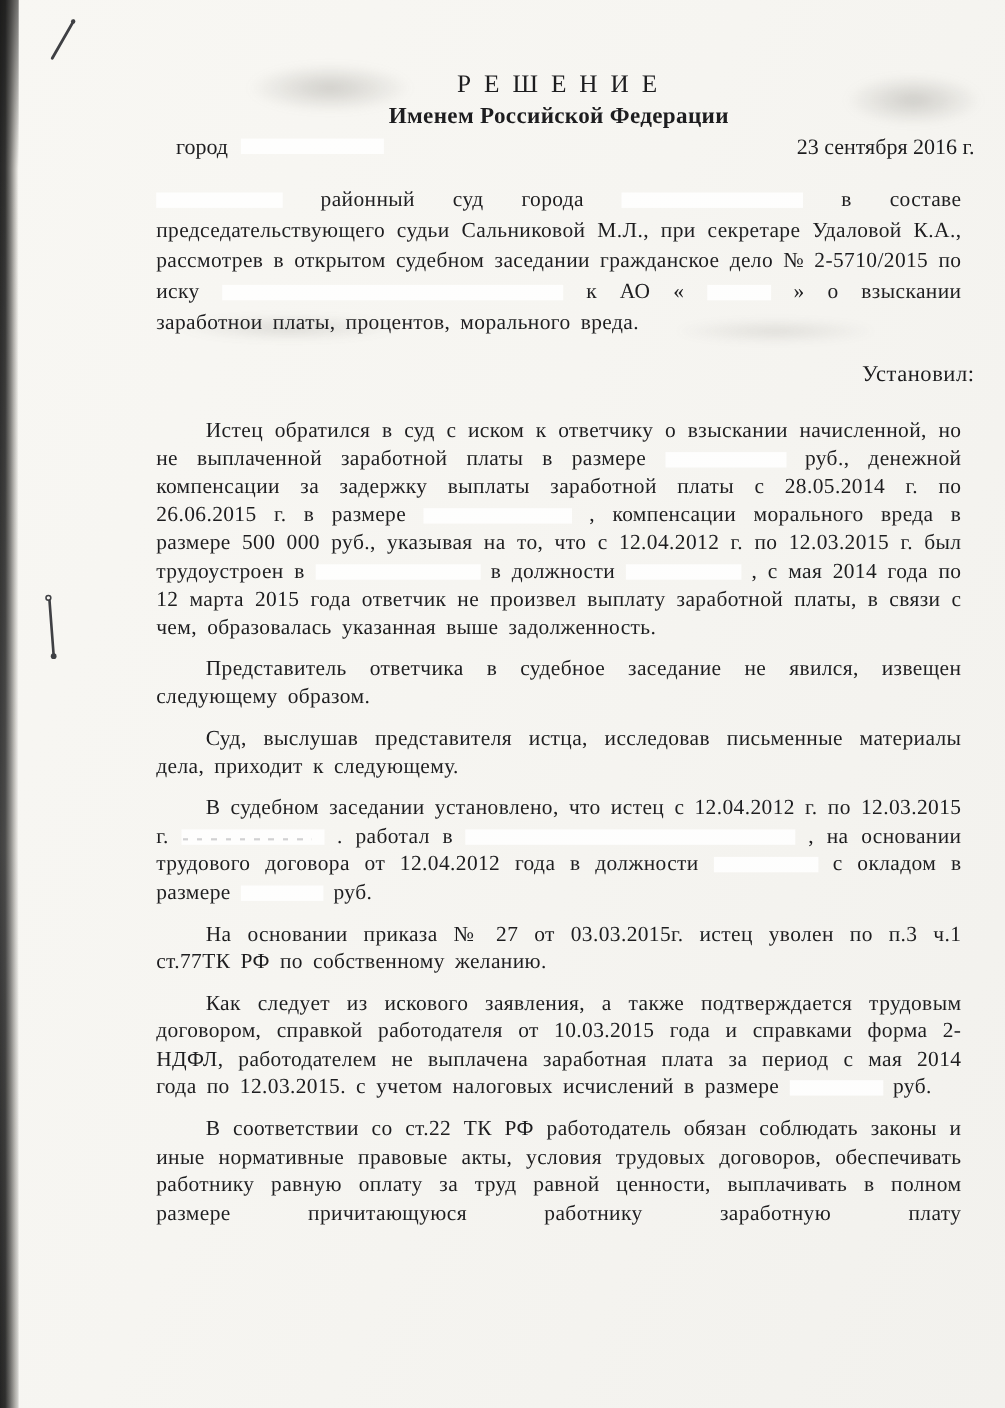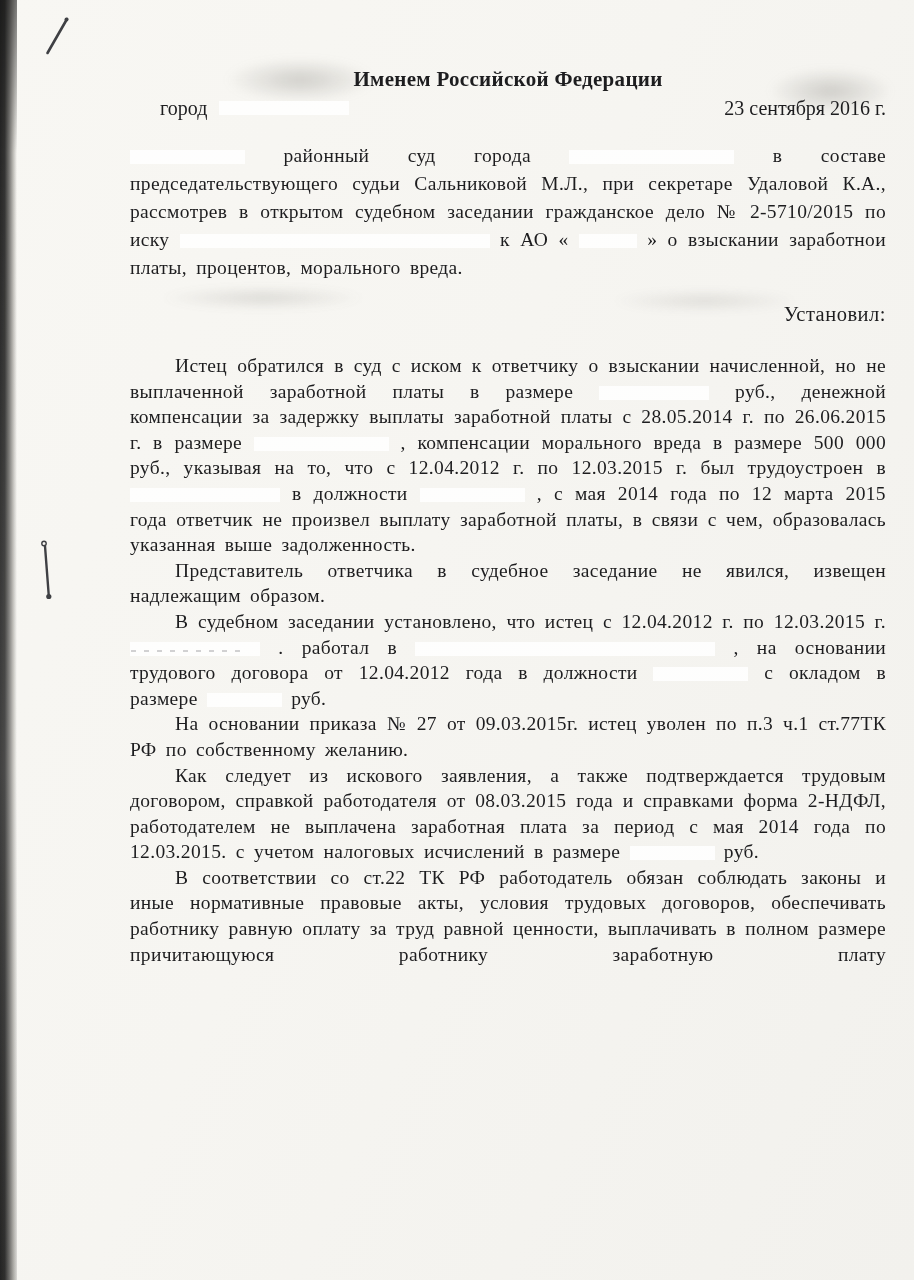--- a/index.html
+++ b/index.html
@@ -24,21 +24,21 @@
   .smudge.s1{left:225px;top:58px;width:150px;height:44px;}
   .smudge.s2{left:768px;top:68px;width:125px;height:46px;}
   .smudge.s3{left:158px;top:286px;width:210px;height:24px;opacity:.7;}
   .smudge.s4{left:610px;top:290px;width:190px;height:22px;opacity:.6;}
   .content{position:absolute;left:130px;top:64px;width:756px;}
   .title{margin:0;font-size:23px;font-weight:normal;text-align:center;letter-spacing:3px;}
   .subtitle{margin:3px 0 0;font-size:21px;font-weight:bold;text-align:center;letter-spacing:.3px;}
   .city-row{display:flex;justify-content:space-between;align-items:baseline;margin-top:5px;font-size:20px;}
   .city{margin-left:30px;}
   .city-gap{margin-left:12px;margin-right:auto;}
-  .para{margin:0;text-align:justify;font-size:19.5px;word-spacing:4px;letter-spacing:.35px;}
+  .para{margin:12px;text-align:justify;font-size:19.5px;word-spacing:4px;letter-spacing:.35px;}
   .intro-sec .para{line-height:28px;margin-top:22px;}
   .body-sec .para{line-height:25.6px;}
   .para.indent{text-indent:45px;}
   .para.fill-last{text-align-last:justify;}
   .ustanovil{margin:21px 0 27px;font-size:20.5px;font-weight:normal;text-align:right;letter-spacing:.5px;}
   .gap{display:inline-block;height:14px;vertical-align:-2px;
     background:linear-gradient(rgba(255,255,255,.88),rgba(255,255,255,.88));}
   .gap.faint{
     background:
       repeating-linear-gradient(90deg,rgba(115,115,120,.32) 0 5px,rgba(115,115,120,0) 5px 13px) 6% 68%/90% 2px no-repeat,
@@ -57,36 +57,38 @@
 
   <svg class="pen-marks" width="914" height="1280" viewBox="0 0 914 1280">
     <path d="M47.5 53 L67 19" stroke="#3f4044" stroke-width="2.6" stroke-linecap="round" fill="none"></path>
     <circle cx="66.5" cy="19.5" r="2" fill="#3f4044"></circle>
     <path d="M45 546 L48.8 596" stroke="#3f4044" stroke-width="2.4" stroke-linecap="round" fill="none"></path>
     <circle cx="44" cy="543.5" r="2.2" fill="none" stroke="#3f4044" stroke-width="1.4"></circle>
     <circle cx="48.8" cy="596.5" r="2.6" fill="#3f4044"></circle>
   </svg>
 
   <div class="content">
+    <h1 class="title">Р Е Ш Е Н И Е</h1>
     <h2 class="subtitle">Именем Российской Федерации</h2>
 
     <div class="city-row">
       <span class="city">город</span>
       <span class="gap city-gap" style="width:130px"></span>
       <span class="date">23 сентября 2016 г.</span>
     </div>
 
     <div class="intro-sec">
         <p class="para"><span class="gap" style="width: 115px;"></span> <span>районный суд города</span> <span class="gap" style="width: 165px;"></span> <span>в составе председательствующего судьи Сальниковой М.Л., при секретаре Удаловой К.А., рассмотрев в открытом судебном заседании гражданское дело № 2-5710/2015 по иску</span> <span class="gap" style="width: 310px;"></span> <span>к АО «</span> <span class="gap" style="width: 58px;"></span> <span>» о взыскании заработнои платы, процентов, морального вреда.</span> </p>
       </div>
 
     <h3 class="ustanovil">Установил:</h3>
 
     <div class="body-sec">
         <p class="para indent"><span>Истец обратился в суд с иском к ответчику о взыскании начисленной, но не выплаченной заработной платы в размере</span> <span class="gap" style="width: 110px;"></span> <span>руб., денежной компенсации за задержку выплаты заработной платы с 28.05.2014 г. по 26.06.2015 г. в размере</span> <span class="gap" style="width: 135px;"></span> <span>, компенсации морального вреда в размере 500 000 руб., указывая на то, что с 12.04.2012 г. по 12.03.2015 г. был трудоустроен в</span> <span class="gap" style="width: 150px;"></span> <span>в должности</span> <span class="gap" style="width: 105px;"></span> <span>, с мая 2014 года по 12 марта 2015 года ответчик не произвел выплату заработной платы, в связи с чем, образовалась указанная выше задолженность.</span> </p>
-        <p class="para indent"><span>Представитель ответчика в судебное заседание не явился, извещен надлежащим образом.</span> </p>
+        <p class="para indent"><span>Представитель ответчика в судебное заседание не явился, извещен следующему образом.</span> </p>
+        <p class="para indent"><span>Суд, выслушав представителя истца, исследовав письменные материалы дела, приходит к следующему.</span> </p>
         <p class="para indent"><span>В судебном заседании установлено, что истец с 12.04.2012 г. по 12.03.2015 г.</span> <span class="gap faint" style="width: 130px;"></span> <span>. работал в</span> <span class="gap" style="width: 300px;"></span> <span>, на основании трудового договора от 12.04.2012 года в должности</span> <span class="gap" style="width: 95px;"></span> <span>с окладом в размере</span> <span class="gap" style="width: 75px;"></span> <span>руб.</span> </p>
-        <p class="para indent"><span>На основании приказа № 27 от 09.03.2015г. истец уволен по п.3 ч.1 ст.77ТК РФ по собственному желанию.</span> </p>
-        <p class="para indent"><span>Как следует из искового заявления, а также подтверждается трудовым договором, справкой работодателя от 08.03.2015 года и справками форма 2-НДФЛ, работодателем не выплачена заработная плата за период с мая 2014 года по 12.03.2015. с учетом налоговых исчислений в размере</span> <span class="gap" style="width: 85px;"></span> <span>руб.</span> </p>
+        <p class="para indent"><span>На основании приказа № 27 от 03.03.2015г. истец уволен по п.3 ч.1 ст.77ТК РФ по собственному желанию.</span> </p>
+        <p class="para indent"><span>Как следует из искового заявления, а также подтверждается трудовым договором, справкой работодателя от 10.03.2015 года и справками форма 2-НДФЛ, работодателем не выплачена заработная плата за период с мая 2014 года по 12.03.2015. с учетом налоговых исчислений в размере</span> <span class="gap" style="width: 85px;"></span> <span>руб.</span> </p>
         <p class="para indent fill-last"><span>В соответствии со ст.22 ТК РФ работодатель обязан соблюдать законы и иные нормативные правовые акты, условия трудовых договоров, обеспечивать работнику равную оплату за труд равной ценности, выплачивать в полном размере причитающуюся работнику заработную плату</span> </p>
       </div>
   </div>
 </div>
 
 </body></html>

